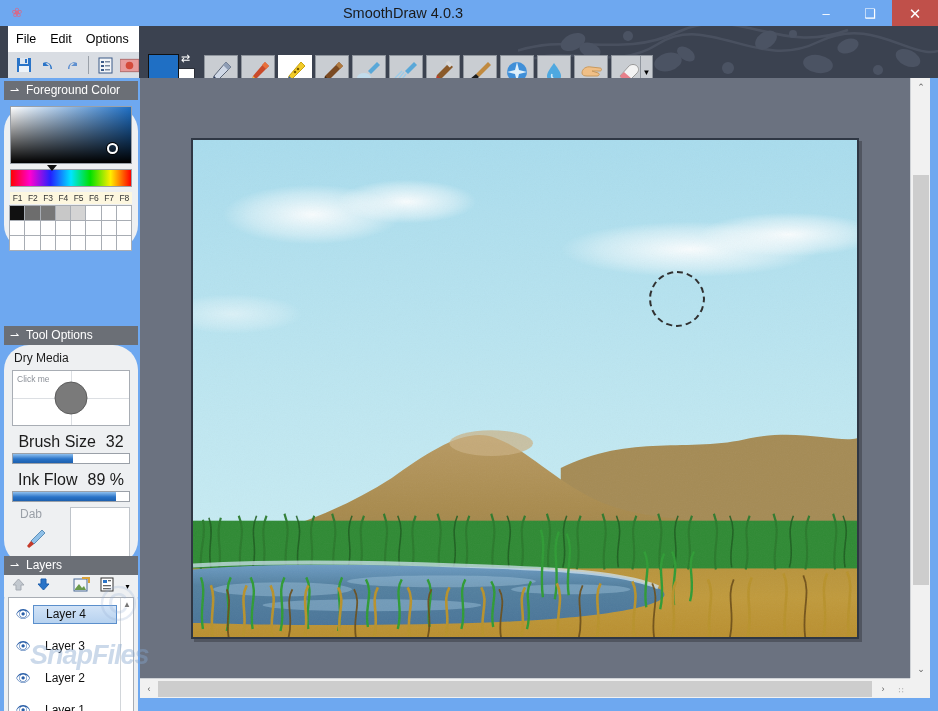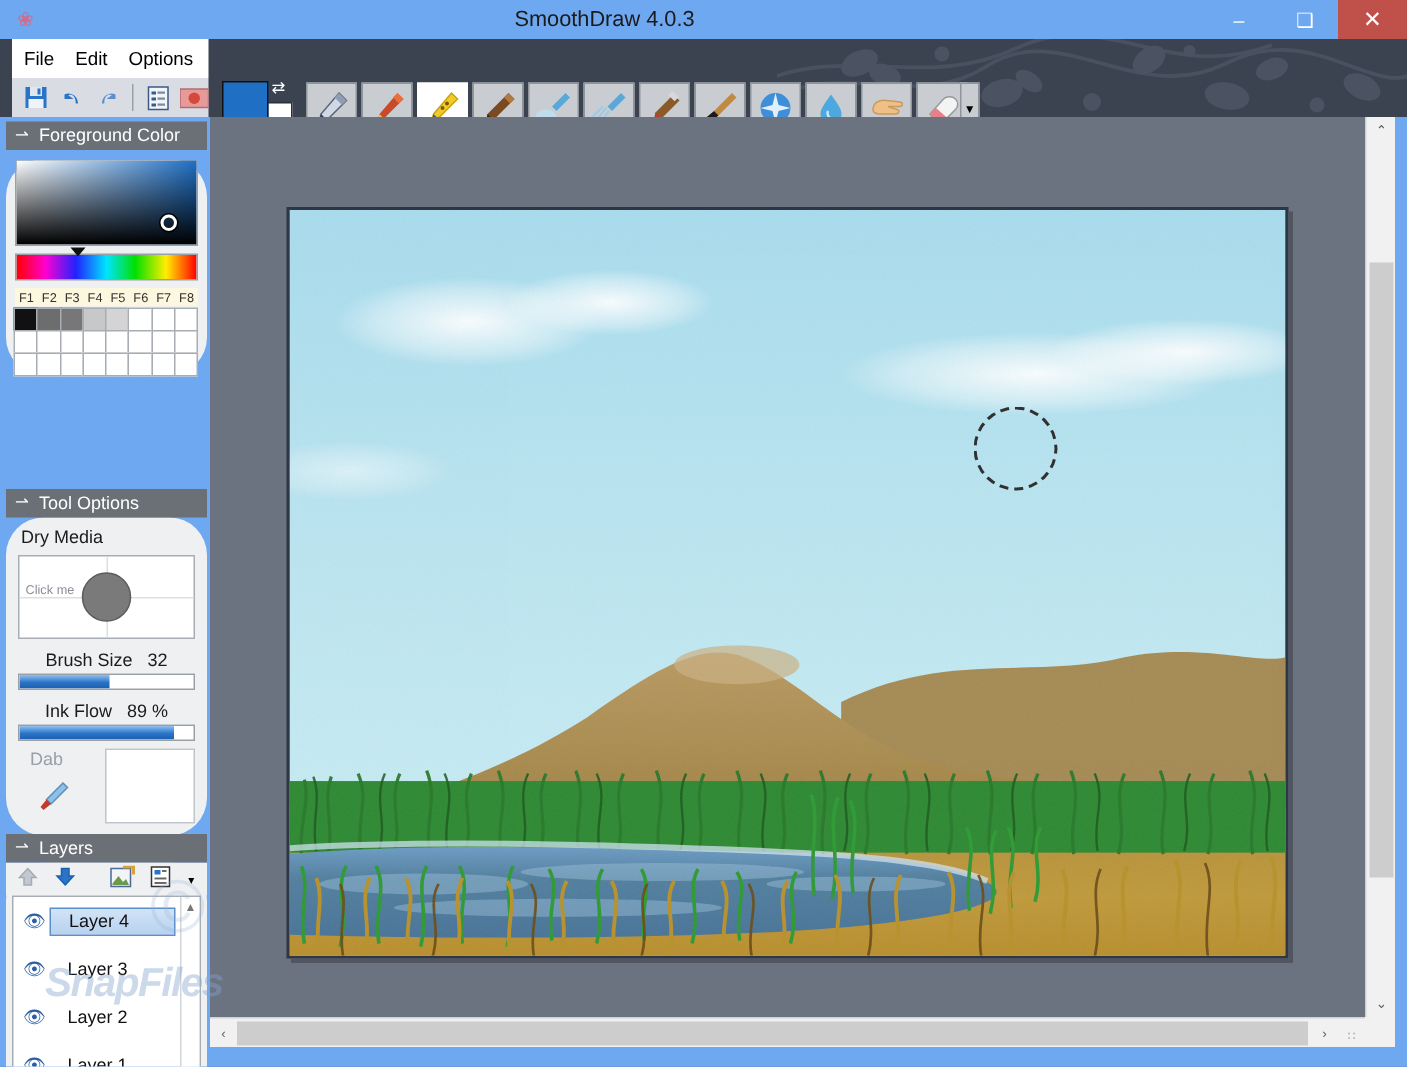--- a/index.html
+++ b/index.html
@@ -162,30 +162,30 @@
   }
   #preview-box .vline {
     position: absolute; left: 50%; top: 0; width: 1px; height: 100%;
     background: #dcdfe3;
   }
   #preview-box .hline {
     position: absolute; left: 0; top: 50%; width: 100%; height: 1px;
     background: #dcdfe3;
   }
   #click-me {
-    position: absolute; left: 4px; top: 17px; font-size: 8.5px; color: #8b9098;
+    position: absolute; left: 4px; top: 3px; font-size: 8.5px; color: #8b9098;
   }
   #dab-circle {
     position: absolute; left: 50%; top: 50%; transform: translate(-50%,-50%);
     width: 33px; height: 33px; border-radius: 50%;
     background: #7a7a7a; border: 1px solid #5c5c5c;
   }
   .slider-row {
     display: flex; align-items: baseline; justify-content: center;
-    gap: 10px; padding: 7px 0 2px 0; font-size: 12px; color: #1b1b1b;
+    gap: 10px; padding: 7px 0 2px 0; font-size: 16px; color: #1b1b1b;
   }
   .slider-row .sv { font-weight: normal; }
   .slider-track {
     margin: 0 8px; height: 11px; background: #ffffff; border: 1px solid #9aa0a8;
     position: relative; overflow: hidden;
   }
   .slider-fill {
     position: absolute; left: 0; top: 0; height: 100%;
     background: linear-gradient(to bottom, #8fc0ef, #2a74c8 55%, #1c5fae);
   }

